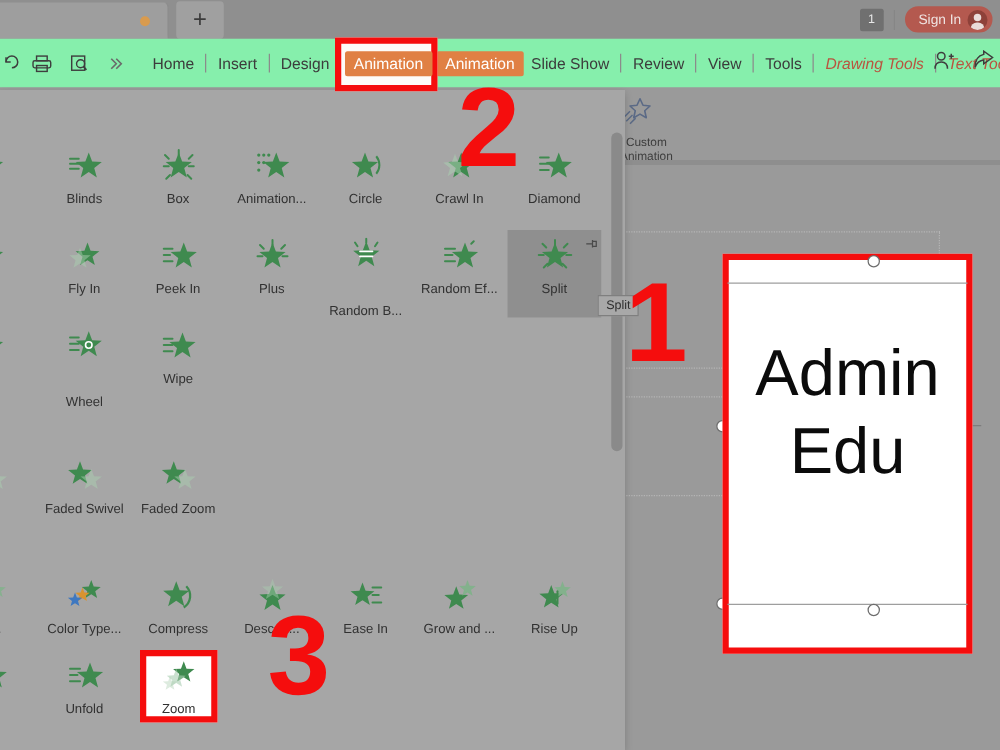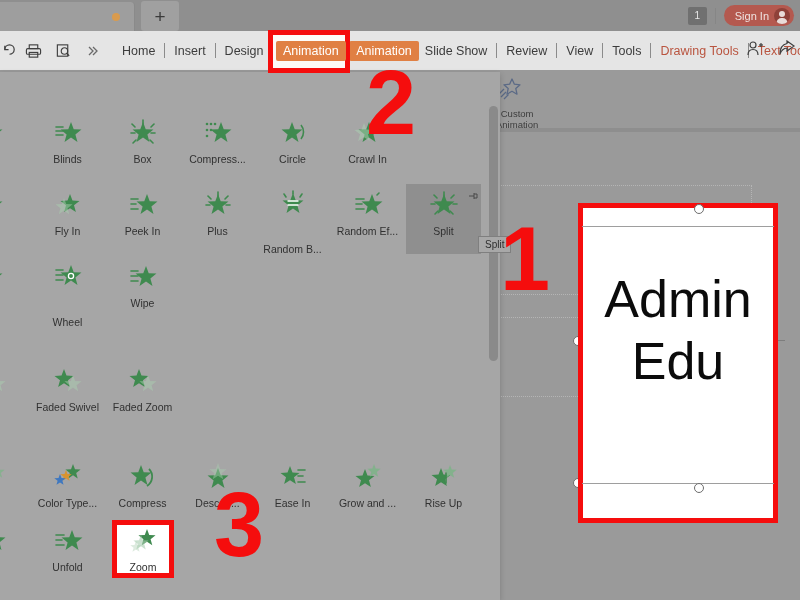--- a/index.html
+++ b/index.html
@@ -65,35 +65,35 @@
     border-radius: 50%; background: #e9dcd9; transform: translateX(-50%);
   }
   .signin-avatar::after {
     content: ''; position: absolute; left: 50%; top: 10px; width: 11px; height: 8px;
     border-radius: 5px 5px 0 0; background: #e9dcd9; transform: translateX(-50%);
   }
 
   
   .ribbonbar {
     position: absolute; left: 0; top: 31px; width: 800px; height: 39px;
-    background: #e5e5e5;
+    background: #86efac;
     display: flex; align-items: center;
   }
   .qat { display: flex; align-items: center; height: 39px; padding-left: 0px; }
   .qat-icon {
     width: 30px; height: 39px; display: flex; align-items: center; justify-content: center;
     color: #3e3e3e;
   }
   .menu-tabs {
     display: flex; align-items: center; height: 39px; margin-left: 8px;
   }
   .menu-tab {
     font-size: 12.5px; color: #3c3c3c; padding: 3px 6px; white-space: nowrap;
   }
-  .menu-tab.accent { color: #b9543f; }
+  .menu-tab.accent { color: #b9543f; font-style: italic; }
   .menu-tab.active {
     background: #e08044; color: #ffffff; border-radius: 2px; padding: 3px 7px;
   }
   .menu-sep { width: 1px; height: 15px; background: #8b8b8b; margin: 0 3px; }
   .ribbonbar-right {
     position: absolute; right: 4px; top: 0; height: 39px;
     display: flex; align-items: center; gap: 14px; color: #3e3e3e;
   }
 
   
@@ -397,39 +397,50 @@
               <svg width="32" height="30" viewBox="0 0 32 30">
                 <path d="M19.00 3.00 L21.72 10.26 L29.46 10.60 L23.39 15.43 L25.47 22.90 L19.00 18.62 L12.53 22.90 L14.61 15.43 L8.54 10.60 L16.28 10.26 Z" fill="#3f8a4f"></path>
                 <circle cx="5" cy="5" r="1.3" fill="#3f8a4f"></circle>
                 <circle cx="9" cy="5" r="1.3" fill="#3f8a4f"></circle>
                 <circle cx="13" cy="5" r="1.3" fill="#3f8a4f"></circle>
                 <circle cx="5" cy="11" r="1.3" fill="#3f8a4f"></circle>
                 <circle cx="9" cy="11" r="1.3" fill="#3f8a4f"></circle>
                 <circle cx="5" cy="17" r="1.3" fill="#3f8a4f"></circle>
               </svg>
             </div>
-            <div class="gal-label">Compress...</div>
+            <div class="gal-label">Animation...</div>
           </div>
           <div class="gal-cell" style="left: 255px;">
             <div class="gal-icon">
               <svg width="32" height="30" viewBox="0 0 32 30">
                 <path d="M15.00 3.00 L17.72 10.26 L25.46 10.60 L19.39 15.43 L21.47 22.90 L15.00 18.62 L8.53 22.90 L10.61 15.43 L4.54 10.60 L12.28 10.26 Z" fill="#3f8a4f"></path>
                 <path d="M24 6 A11 11 0 0 1 24 20" fill="none" stroke="#3f8a4f" stroke-width="1.6"></path>
               </svg>
             </div>
             <div class="gal-label">Circle</div>
           </div>
           <div class="gal-cell" style="left: 330px;">
             <div class="gal-icon">
               <svg width="32" height="30" viewBox="0 0 32 30">
                 <path d="M17.00 3.00 L19.72 10.26 L27.46 10.60 L21.39 15.43 L23.47 22.90 L17.00 18.62 L10.53 22.90 L12.61 15.43 L6.54 10.60 L14.28 10.26 Z" fill="#3f8a4f"></path>
                 <path d="M12.00 4.00 L14.47 10.60 L21.51 10.91 L15.99 15.30 L17.88 22.09 L12.00 18.20 L6.12 22.09 L8.01 15.30 L2.49 10.91 L9.53 10.60 Z" fill="#a9cdb0" opacity="0.55"></path>
               </svg>
             </div>
             <div class="gal-label">Crawl In</div>
+          </div>
+          <div class="gal-cell" style="left: 406px;">
+            <div class="gal-icon">
+              <svg width="32" height="30" viewBox="0 0 32 30">
+                <path d="M19.00 3.00 L21.72 10.26 L29.46 10.60 L23.39 15.43 L25.47 22.90 L19.00 18.62 L12.53 22.90 L14.61 15.43 L8.54 10.60 L16.28 10.26 Z" fill="#3f8a4f"></path>
+                <line x1="4" y1="7" x2="11" y2="7" stroke="#3f8a4f" stroke-width="1.6" stroke-linecap="round"></line>
+                <line x1="4" y1="12" x2="11" y2="12" stroke="#3f8a4f" stroke-width="1.6" stroke-linecap="round"></line>
+                <line x1="4" y1="17" x2="11" y2="17" stroke="#3f8a4f" stroke-width="1.6" stroke-linecap="round"></line>
+              </svg>
+            </div>
+            <div class="gal-label">Diamond</div>
           </div>
         </div>
         <div class="gal-row" style="top: 96px;">
           <div class="gal-cell" style="left: -46px;">
             <div class="gal-icon">
               <svg width="32" height="30" viewBox="0 0 32 30">
                 <path d="M16.00 3.00 L18.72 10.26 L26.46 10.60 L20.39 15.43 L22.47 22.90 L16.00 18.62 L9.53 22.90 L11.61 15.43 L5.54 10.60 L13.28 10.26 Z" fill="#3f8a4f"></path>
               </svg>
             </div>
           </div>

